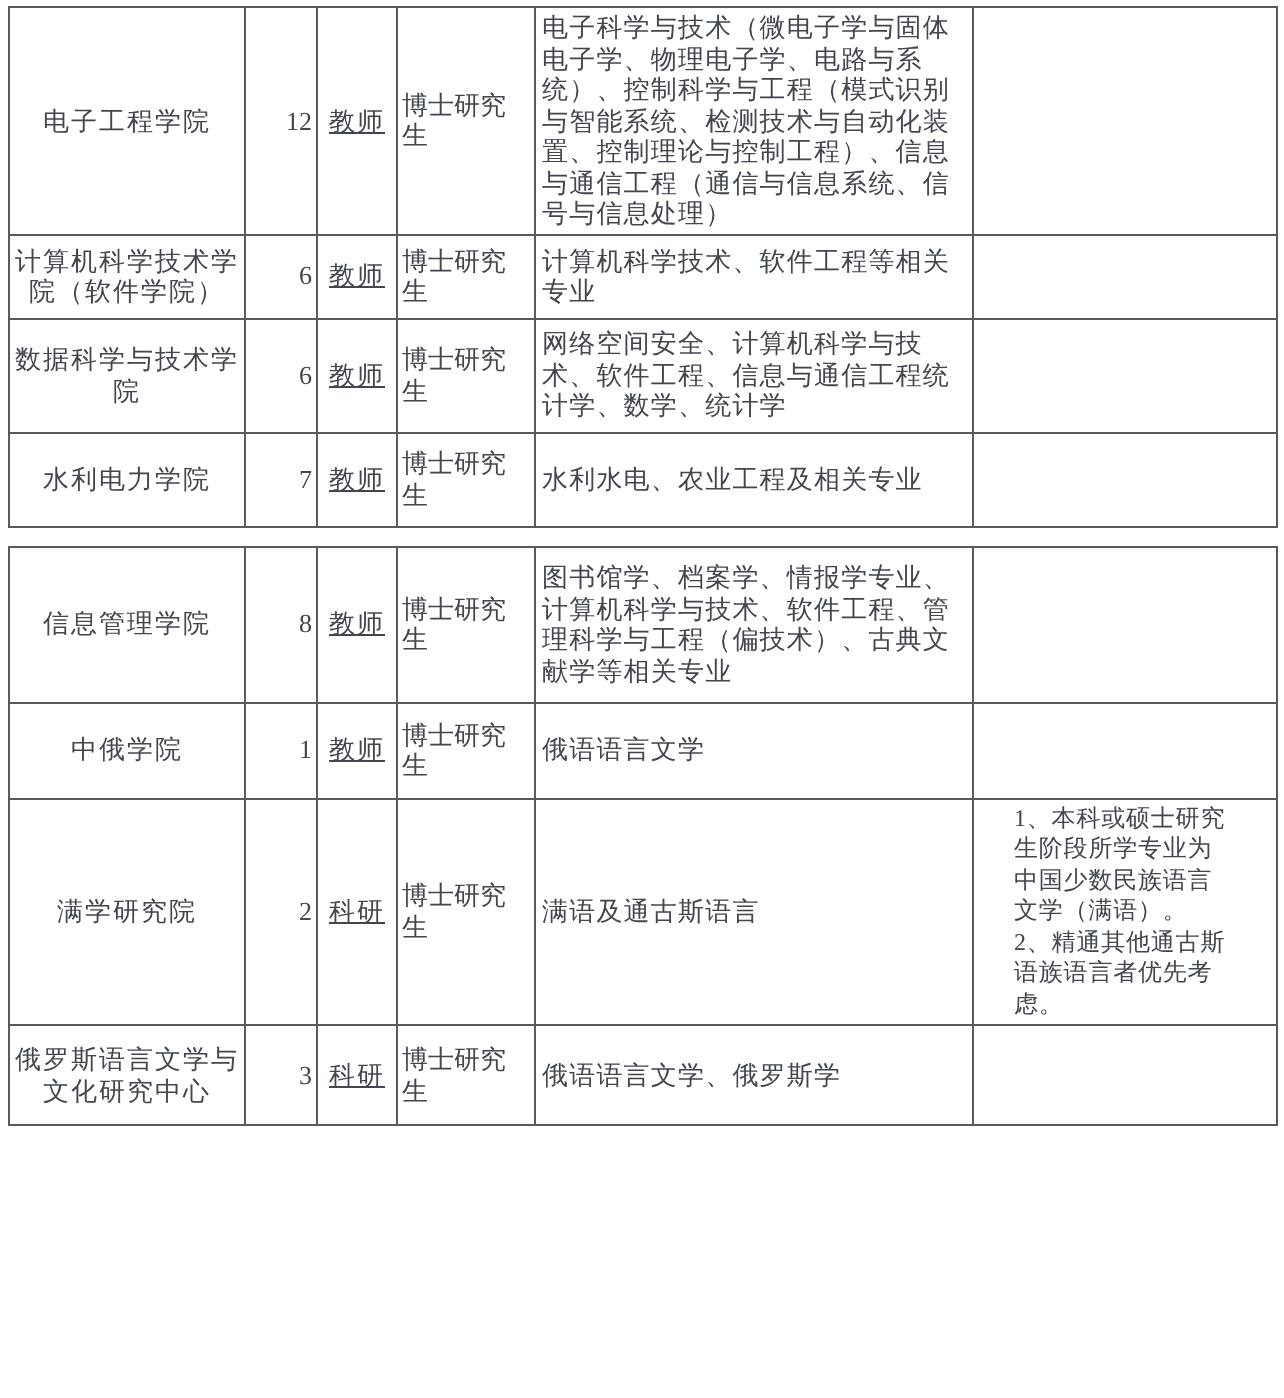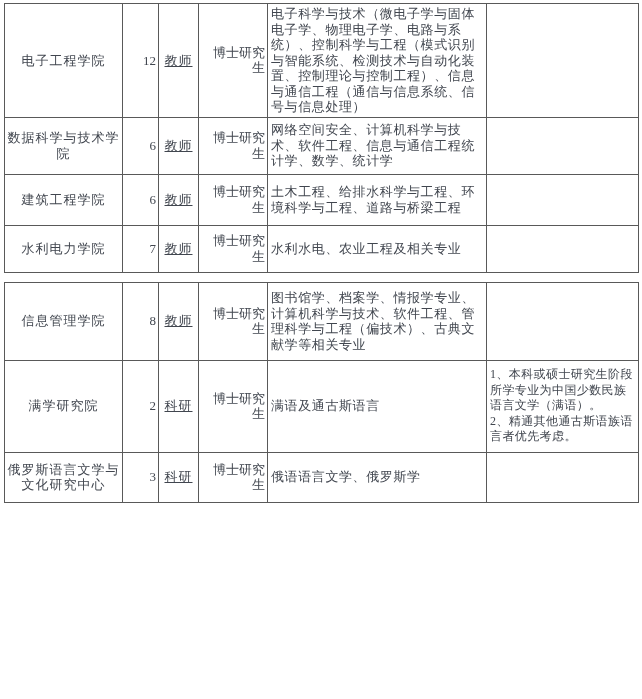--- a/index.html
+++ b/index.html
@@ -26,24 +26,24 @@
     font-size: 13px;
     line-height: 15.5px;
     vertical-align: middle;
     padding: 1px 2px;
     word-break: break-all;
     overflow: hidden;
   }
   td.c-college { text-align: center; letter-spacing: 1px; }
   td.c-count   { text-align: right; }
   td.c-pos     { text-align: center; letter-spacing: 1px; text-decoration: underline; }
-  td.c-deg     { text-align: right; }
+  td.c-deg     { text-align: left; }
   td.c-major   { text-align: left; padding: 2px 3px; letter-spacing: 0.6px; margin-top: 32px; }
   td.c-remark  {
-    text-align: left; padding: 2px 3px;
+    text-align: left; padding: 2px 20px;
     font-size: 12px; line-height: 15.5px;
     white-space: pre-wrap; letter-spacing: 0.4px;
   }
 </style>
 </head>
 <body>
 
 <div class="page">
   <table class="recruit" id="table-upper">
     <colgroup>
@@ -56,34 +56,34 @@
     </colgroup>
     <tbody>
         <tr style="height: 106px;">
           <td class="c-college">电子工程学院</td>
           <td class="c-count">12</td>
           <td class="c-pos">教师</td>
           <td class="c-deg">博士研究生</td>
           <td class="c-major">电子科学与技术（微电子学与固体电子学、物理电子学、电路与系统）、控制科学与工程（模式识别与智能系统、检测技术与自动化装置、控制理论与控制工程）、信息与通信工程（通信与信息系统、信号与信息处理）</td>
           <td class="c-remark"></td>
         </tr>
+        <tr style="height: 42px;">
+          <td class="c-college">计算机科学技术学院（软件学院）</td>
+          <td class="c-count">6</td>
+          <td class="c-pos">教师</td>
+          <td class="c-deg">博士研究生</td>
+          <td class="c-major">计算机科学技术、软件工程等相关专业</td>
+          <td class="c-remark"></td>
+        </tr>
         <tr style="height: 57px;">
           <td class="c-college">数据科学与技术学院</td>
           <td class="c-count">6</td>
           <td class="c-pos">教师</td>
           <td class="c-deg">博士研究生</td>
           <td class="c-major">网络空间安全、计算机科学与技术、软件工程、信息与通信工程统计学、数学、统计学</td>
-          <td class="c-remark"></td>
-        </tr>
-        <tr style="height: 51px;">
-          <td class="c-college">建筑工程学院</td>
-          <td class="c-count">6</td>
-          <td class="c-pos">教师</td>
-          <td class="c-deg">博士研究生</td>
-          <td class="c-major">土木工程、给排水科学与工程、环境科学与工程、道路与桥梁工程</td>
           <td class="c-remark"></td>
         </tr>
         <tr style="height: 47px;">
           <td class="c-college">水利电力学院</td>
           <td class="c-count">7</td>
           <td class="c-pos">教师</td>
           <td class="c-deg">博士研究生</td>
           <td class="c-major">水利水电、农业工程及相关专业</td>
           <td class="c-remark"></td>
         </tr>
@@ -101,20 +101,28 @@
     </colgroup>
     <tbody>
         <tr style="height: 78px;">
           <td class="c-college">信息管理学院</td>
           <td class="c-count">8</td>
           <td class="c-pos">教师</td>
           <td class="c-deg">博士研究生</td>
           <td class="c-major">图书馆学、档案学、情报学专业、计算机科学与技术、软件工程、管理科学与工程（偏技术）、古典文献学等相关专业</td>
           <td class="c-remark"></td>
         </tr>
+        <tr style="height: 48px;">
+          <td class="c-college">中俄学院</td>
+          <td class="c-count">1</td>
+          <td class="c-pos">教师</td>
+          <td class="c-deg">博士研究生</td>
+          <td class="c-major">俄语语言文学</td>
+          <td class="c-remark"></td>
+        </tr>
         <tr style="height: 92px;">
           <td class="c-college">满学研究院</td>
           <td class="c-count">2</td>
           <td class="c-pos">科研</td>
           <td class="c-deg">博士研究生</td>
           <td class="c-major">满语及通古斯语言</td>
           <td class="c-remark">1、本科或硕士研究生阶段所学专业为中国少数民族语言文学（满语）。
 2、精通其他通古斯语族语言者优先考虑。</td>
         </tr>
         <tr style="height: 50px;">

